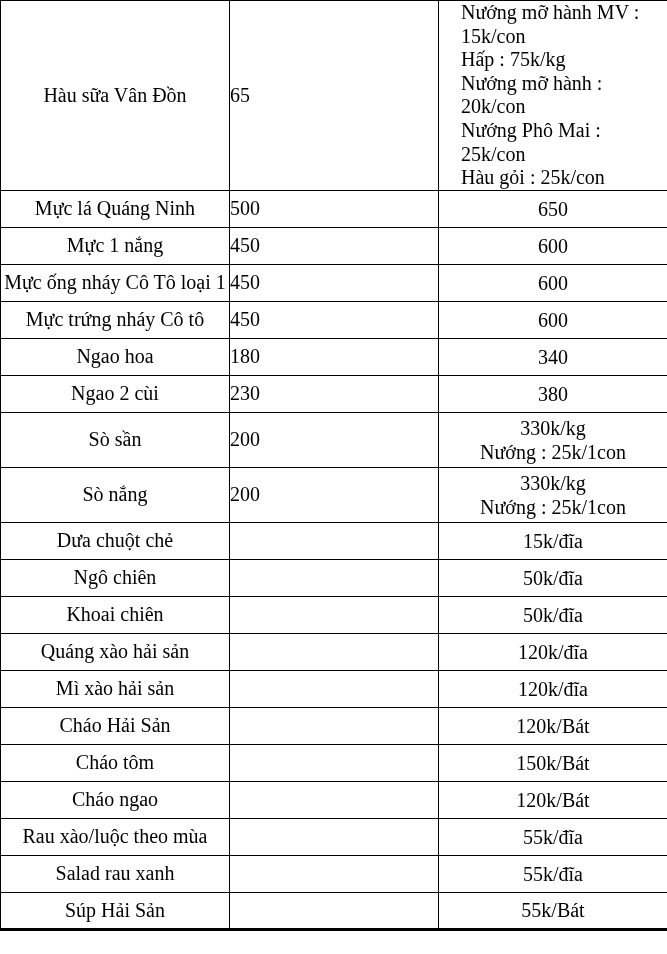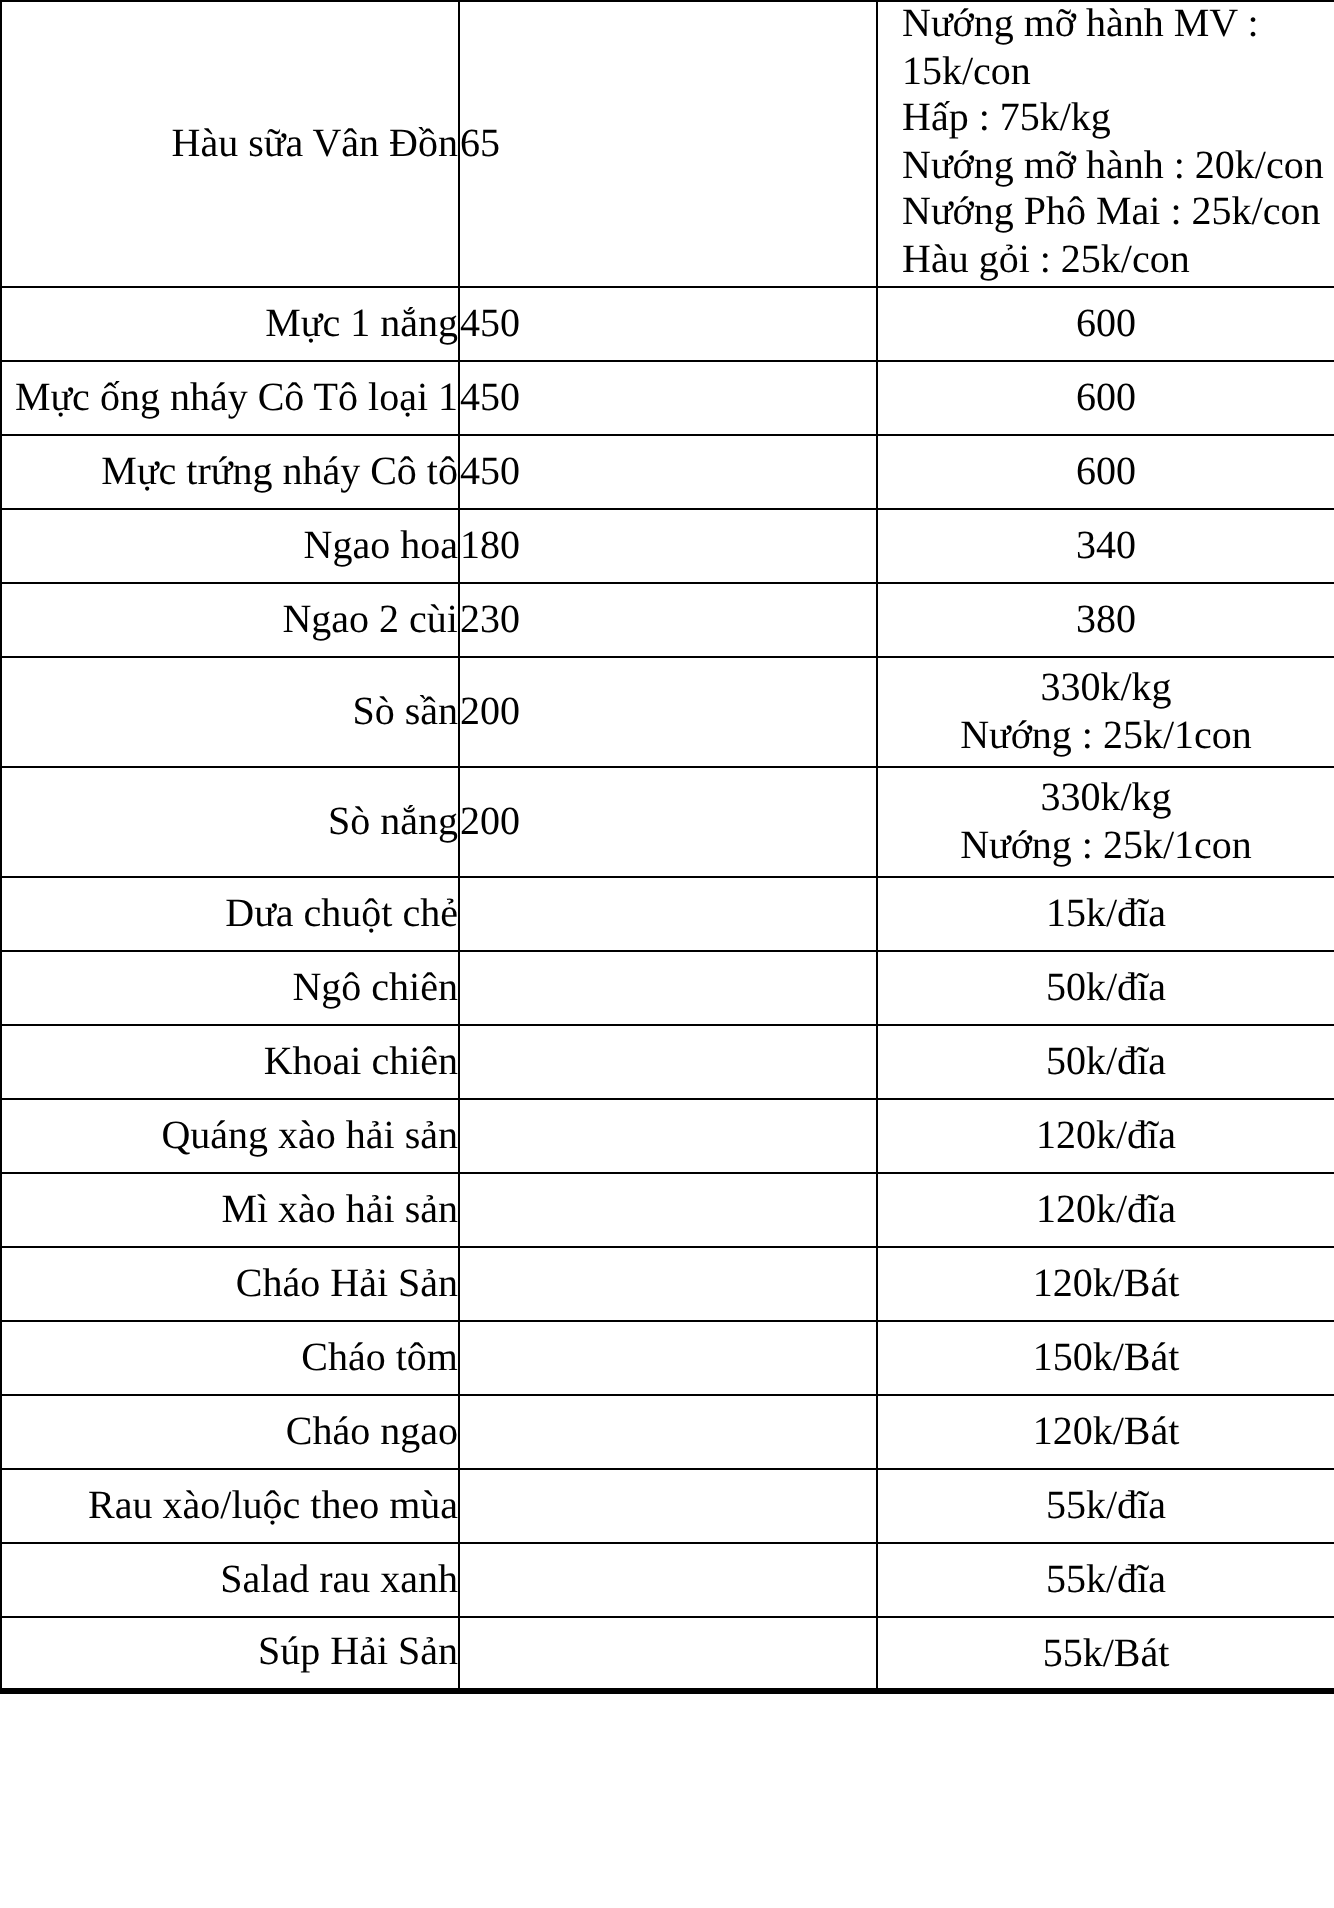--- a/index.html
+++ b/index.html
@@ -28,35 +28,35 @@
   col.c1 { width: 229px; }
   col.c2 { width: 209px; }
   col.c3 { width: 229px; }
 
   tr.row { height: 37px; }
   tr.row-first { height: 143px; }
   tr.row-two { height: 55px; }
   tr.row-last td { border-bottom: 3px solid #000000; }
 
   td.name {
-    text-align: right;
+    text-align: center;
     padding-left: 7px;
     padding-right: 4px;
   }
   td.qty {
   }
   td.price {
     text-align: center;
     white-space: pre-line;
     line-height: 24px;
   }
   tr.row-first td.price {
     text-align: left;
     vertical-align: top;
-    padding-left: 12px;
+    padding-left: 22px;
     line-height: 23.6px;
     margin-top: 16px;
   }
 </style>
 </head>
 <body>
 
 <div class="page">
   <table class="menu">
     <colgroup>
@@ -67,20 +67,25 @@
     <tbody>
       <tr class="row row-first">
         <td class="name">Hàu sữa Vân Đồn</td>
         <td class="qty">65</td>
         <td class="price">Nướng mỡ hành MV :
 15k/con
 Hấp : 75k/kg
 Nướng mỡ hành : 20k/con
 Nướng Phô Mai : 25k/con
 Hàu gỏi : 25k/con</td>
+      </tr>
+      <tr class="row">
+        <td class="name">Mực lá Quáng Ninh</td>
+        <td class="qty">500</td>
+        <td class="price">650</td>
       </tr>
       <tr class="row">
         <td class="name">Mực 1 nắng</td>
         <td class="qty">450</td>
         <td class="price">600</td>
       </tr>
       <tr class="row">
         <td class="name">Mực ống nháy Cô Tô loại 1</td>
         <td class="qty">450</td>
         <td class="price">600</td>

